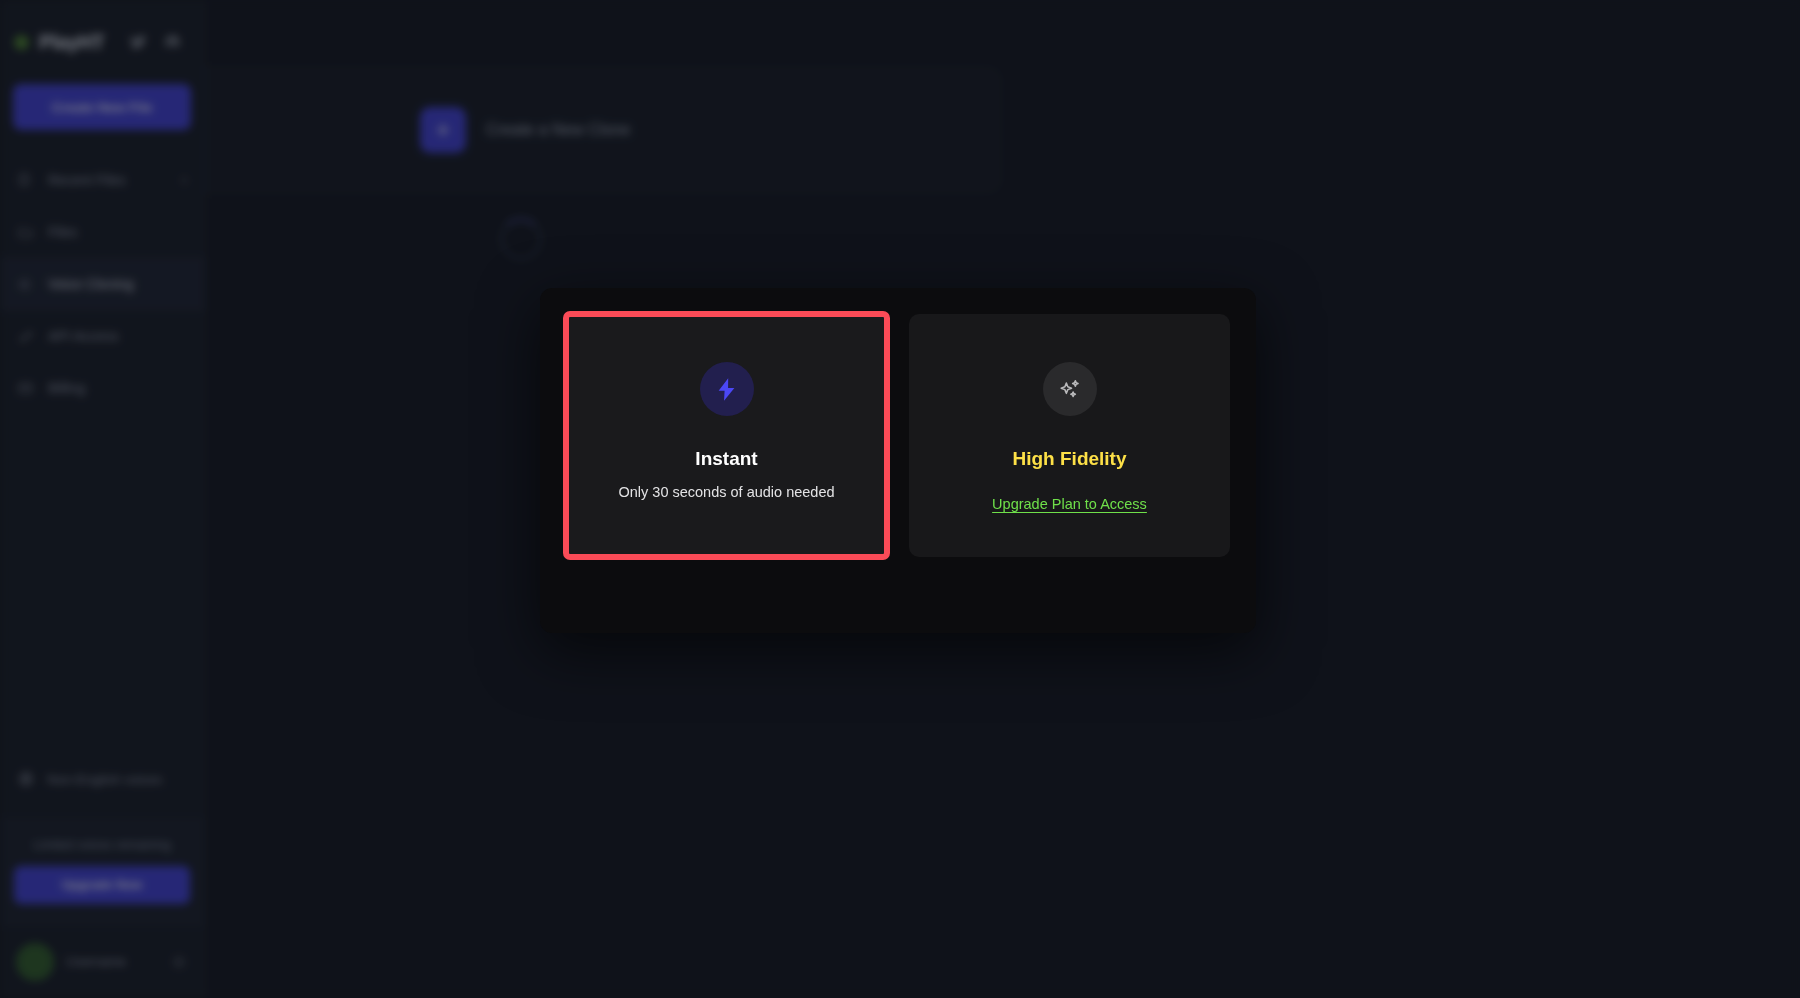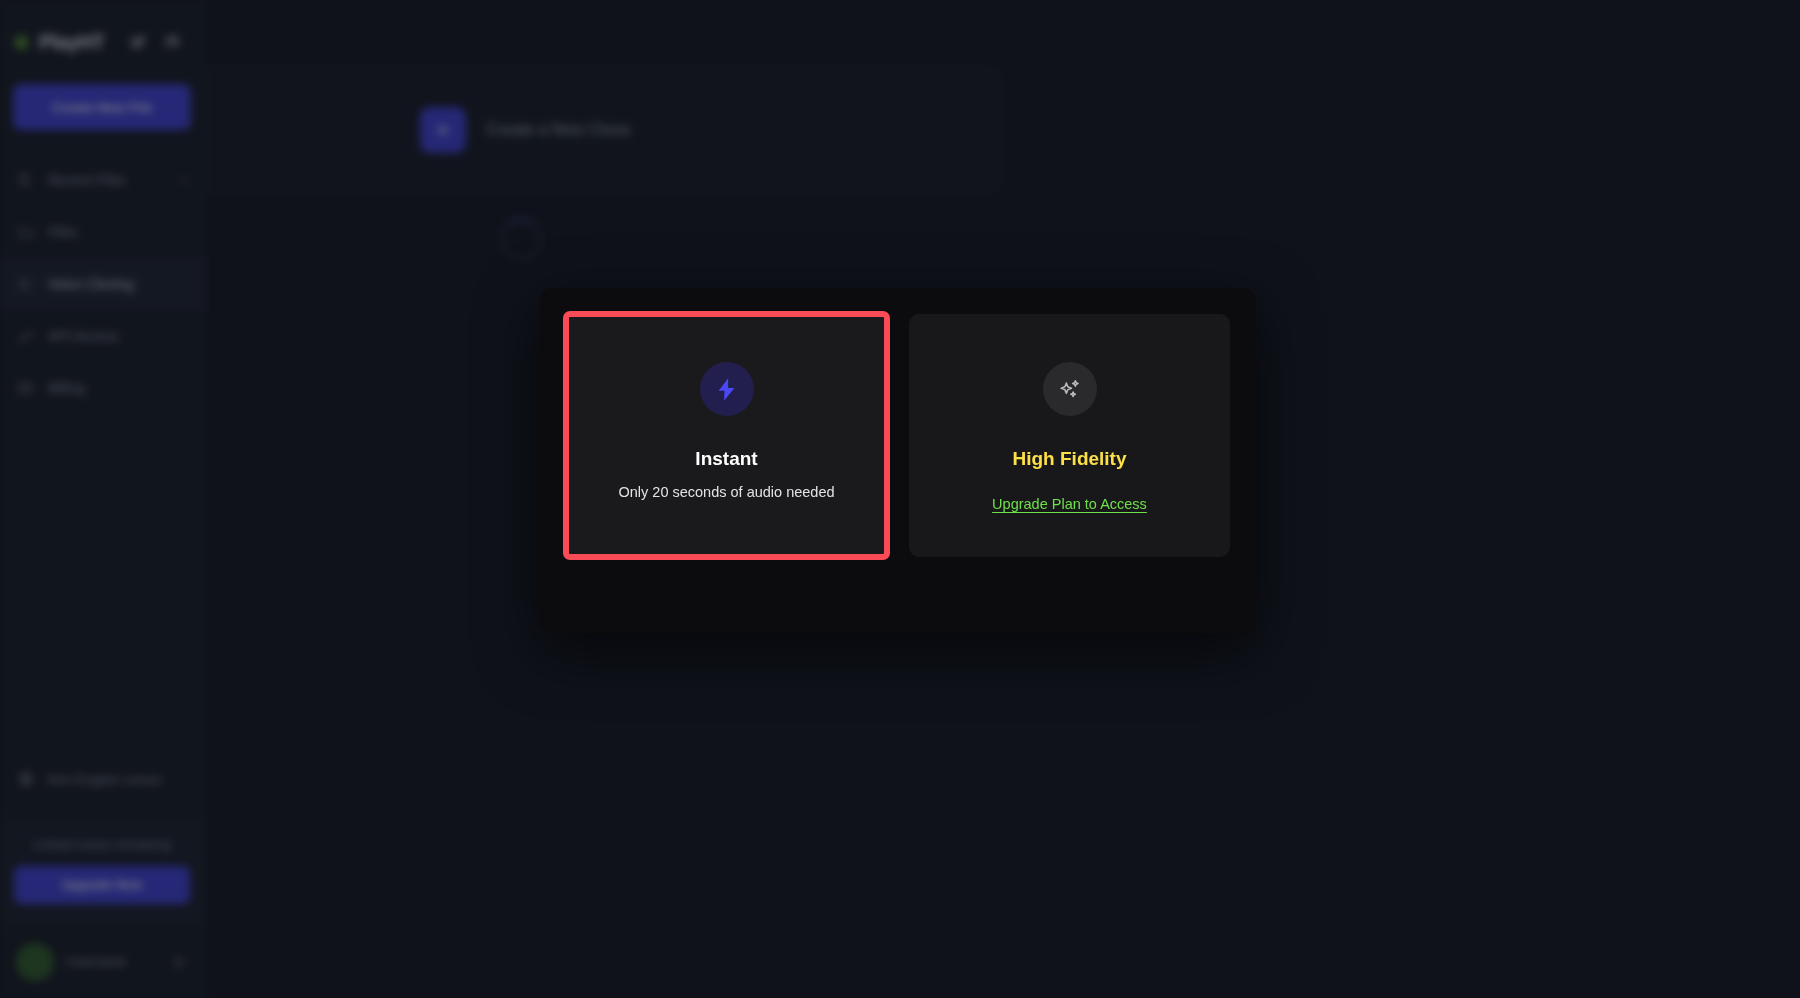--- a/index.html
+++ b/index.html
@@ -270,21 +270,21 @@
 
     <div class="options">
 
       <div class="opt highlight">
         <div class="opt-icon-wrap bolt">
           <svg viewBox="0 0 24 24" fill="#4b47f5">
               <path d="M13.5 2L5 13.2h5.3L9.8 22 19 10.6h-5.6z"></path>
             </svg>
         </div>
         <div class="opt-name on">Instant</div>
-        <div class="opt-desc on">Only 20 seconds of audio needed</div>
+        <div class="opt-desc on">Only 30 seconds of audio needed</div>
       </div>
 
       <div class="opt">
         <div class="opt-icon-wrap spark">
           <svg viewBox="0 0 24 24" fill="none" stroke="#b9b9bb" stroke-width="1.4" stroke-linejoin="round">
             <path d="M9.2 6.2l1.3 3.3 3.3 1.3-3.3 1.3-1.3 3.3-1.3-3.3L4.6 10.8l3.3-1.3z"></path>
             <path d="M17.2 4.2l.7 1.7 1.7.7-1.7.7-.7 1.7-.7-1.7-1.7-.7 1.7-.7z"></path>
             <path d="M15.2 14.2l.6 1.4 1.4.6-1.4.6-.6 1.4-.6-1.4-1.4-.6 1.4-.6z"></path>
           </svg>
         </div>

